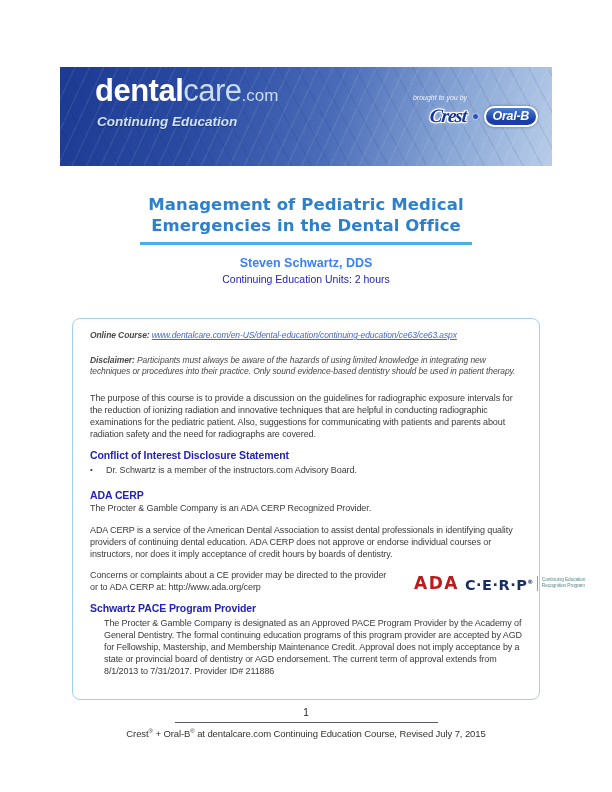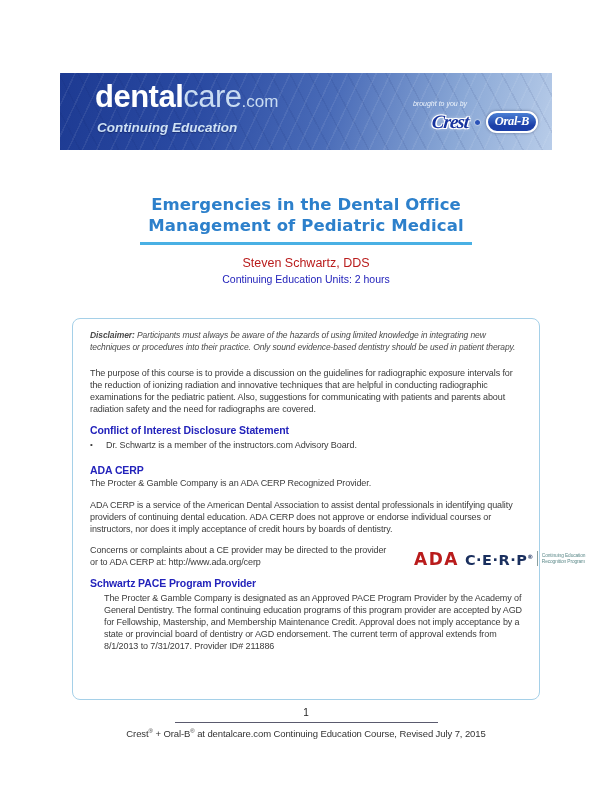--- a/index.html
+++ b/index.html
@@ -4,21 +4,21 @@
 <style>
   html,body{margin:0;padding:0;background:#e9e9e9;}
   .page{
     position:relative; width:612px; height:792px; margin:0 auto;
     background:#ffffff; overflow:hidden;
     font-family:"Liberation Sans", sans-serif; color:#3b3b3b;
   }
 
   
   .banner{
-    position:absolute; left:60px; top:73px; width:492px; height:77px;
+    position:absolute; left:60px; top:67px; width:492px; height:99px;
     background:linear-gradient(104deg,#1d3a92 0%,#2a4aa2 28%,#4a6cb8 55%,#8aa8d6 80%,#b9cde9 100%);
     overflow:hidden;
   }
   .banner::before{
     content:""; position:absolute; inset:0;
     background:
       repeating-linear-gradient(115deg, rgba(255,255,255,0.07) 0 1.5px, transparent 1.5px 13px),
       repeating-linear-gradient(62deg, rgba(10,25,90,0.08) 0 1.5px, transparent 1.5px 17px);
   }
   .brand{position:absolute; left:35px; top:8px; line-height:1; white-space:nowrap;}
@@ -38,31 +38,31 @@
   .crest{
     font-family:"Liberation Serif", serif; font-style:italic; font-weight:bold;
     font-size:19px; color:#16339e; letter-spacing:-1px; transform:skewX(-6deg);
     text-shadow:-1px -1px 0 #fff,1px -1px 0 #fff,-1px 1px 0 #fff,1px 1px 0 #fff,0 0 4px #fff;
   }
   .dot-sep{width:5px; height:5px; border-radius:50%; background:#2a52b8; box-shadow:0 0 2px #fff,0 0 1px #fff;}
   .oralb{
     background:linear-gradient(180deg,#4a7fd4 0%,#1b3fa8 70%);
     border:2px solid #ffffff; border-radius:11px; padding:1px 7px 2px 7px;
     font-size:12.5px; font-weight:bold; font-style:italic; color:#ffffff;
-    box-shadow:0 0 3px rgba(10,20,60,0.45); letter-spacing:-0.3px; white-space:nowrap;font-family:Liberation Serif, serif;
+    box-shadow:0 0 3px rgba(10,20,60,0.45); letter-spacing:-0.3px; white-space:nowrap;
   }
 
   
   .title-block{position:absolute; left:0; top:194px; width:612px; text-align:center;}
   .doc-title{
     font-family:"DejaVu Sans", sans-serif; font-weight:bold; font-size:16.5px;
     line-height:21px; color:#2d80cb; letter-spacing:0.1px;
   }
   .title-rule{width:332px; height:3px; background:#49b0e4; margin:6px auto 11px auto;}
-  .author{font-size:12.5px; font-weight:normal; color:#b91c1c; margin-bottom:3px;}
+  .author{font-size:12.5px; font-weight:bold; color:#3b82f6; margin-bottom:3px;}
   .ce-units{font-size:10.5px; color:#2323bb;}
 
   
   .box{
     position:absolute; left:72px; top:318px; width:468px; height:382px;
     box-sizing:border-box; border:1px solid #a5d0e8; border-radius:8px;
     padding:11px 15px 0 17px; font-size:9px; line-height:12px; letter-spacing:-0.1px;
   }
   .small-ital{font-size:8.5px; font-style:italic; line-height:11.5px; color:#4a4a4a;}
   .lbl{font-weight:bold;}
@@ -112,30 +112,34 @@
     <div class="broughtby">brought to you by</div>
     <div class="logo-row">
       <span class="crest">Crest</span>
       <span class="dot-sep"></span>
       <span class="oralb">Oral-B</span>
     </div>
   </div>
 
   <div class="title-block">
     <div class="doc-title">
+      <div>Management of Pediatric Medical</div>
       <div>Emergencies in the Dental Office</div>
-      <div>Management of Pediatric Medical</div>
     </div>
     <div class="title-rule"></div>
     <div class="author">Steven Schwartz, DDS</div>
     <div class="ce-units">Continuing Education Units: 2 hours</div>
   </div>
 
   <div class="box">
 
+    <div class="small-ital mb13">
+      <span class="lbl">Online Course:</span>
+      <a class="course-link" href="#">www.dentalcare.com/en-US/dental-education/continuing-education/ce63/ce63.aspx</a>
+    </div>
 
     <div class="small-ital mb14">
       <span class="lbl">Disclaimer:</span><span> Participants must always be aware of the hazards of using limited knowledge in integrating new techniques or procedures into their practice. Only sound evidence-based dentistry should be used in patient therapy.</span>
     </div>
 
     <div class="mb9">The purpose of this course is to provide a discussion on the guidelines for radiographic exposure intervals for the reduction of ionizing radiation and innovative techniques that are helpful in conducting radiographic examinations for the pediatric patient.  Also, suggestions for communicating with patients and parents about radiation safety and the need for radiographs are covered.</div>
 
     <div class="sec-head mb2">Conflict of Interest Disclosure Statement</div>
     <div class="bullet-row">
       <span class="bl">•</span>

